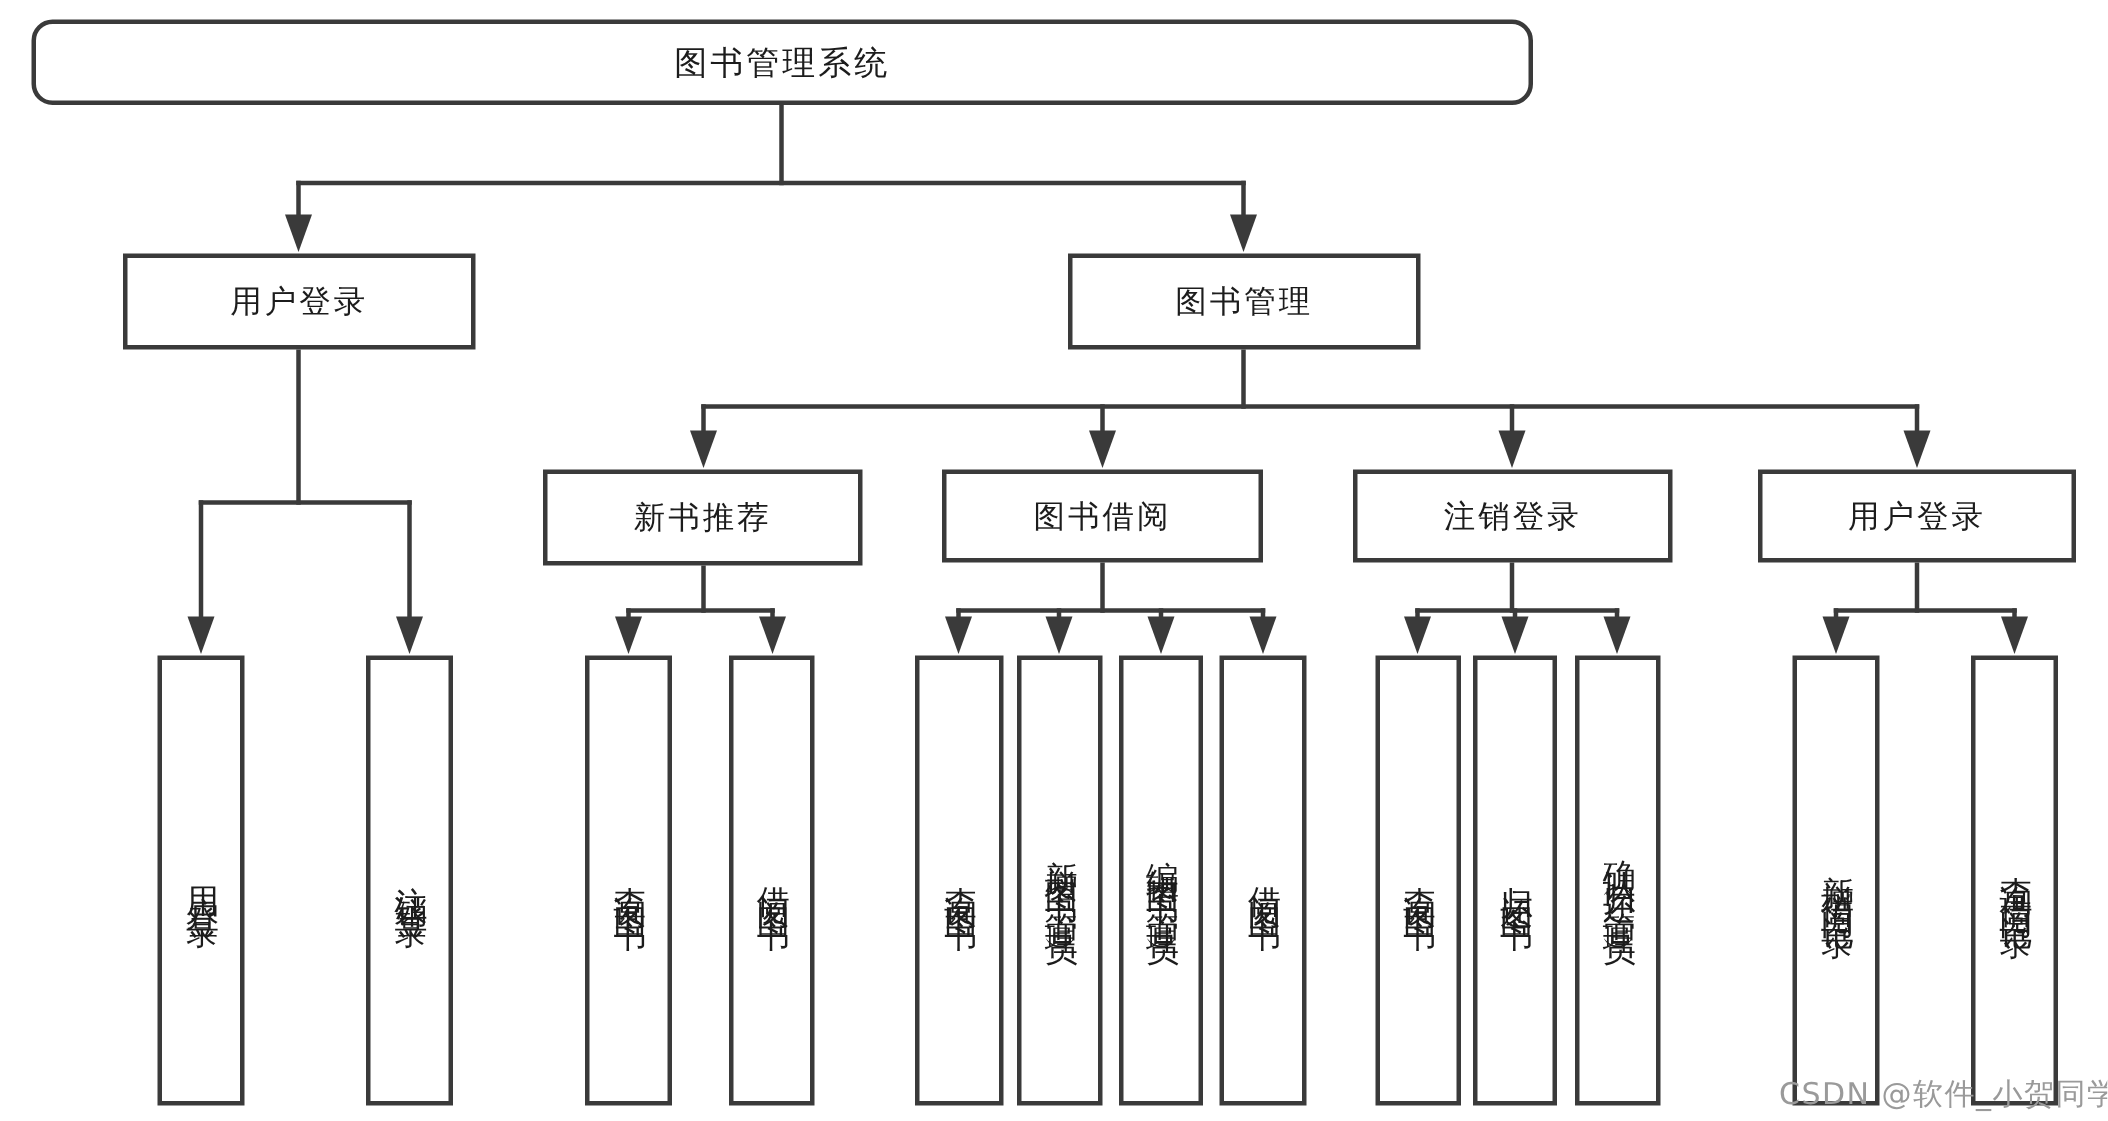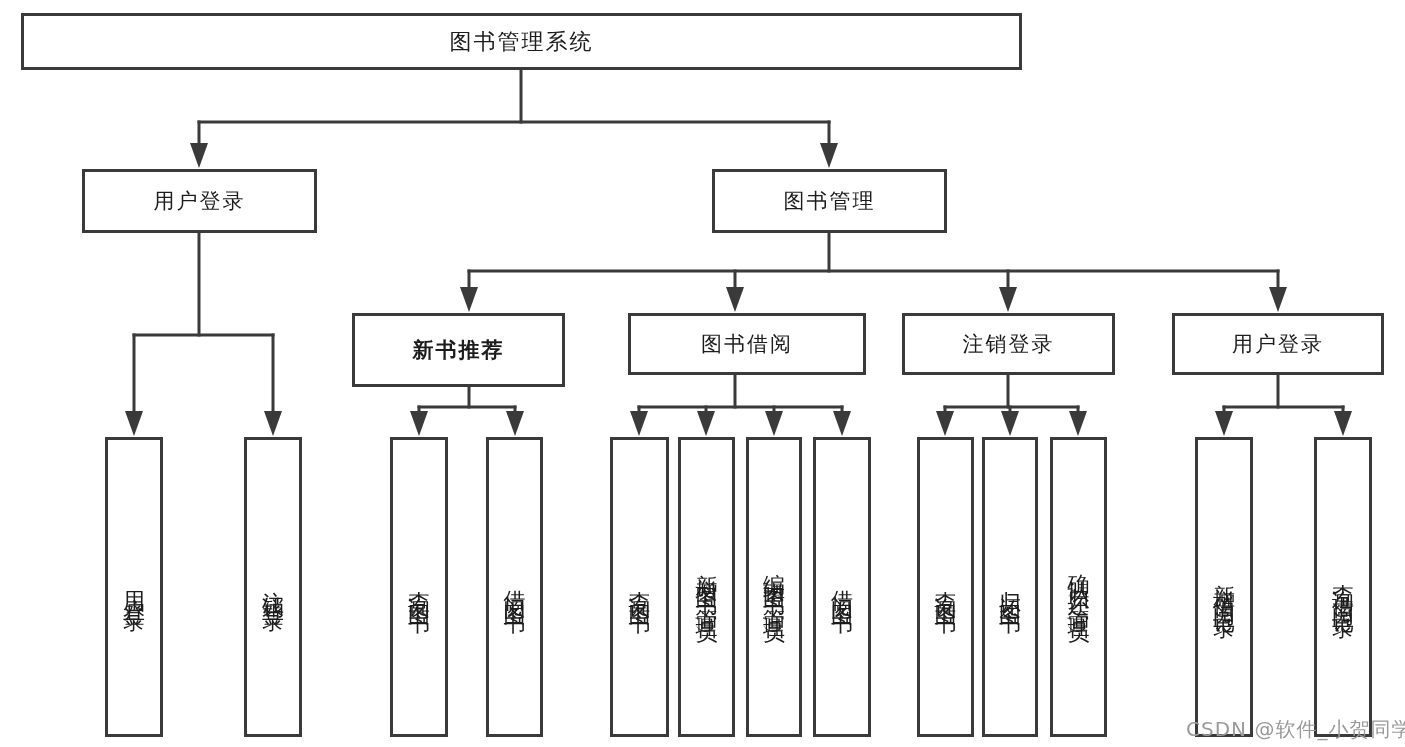--- a/index.html
+++ b/index.html
@@ -26,21 +26,21 @@
     background: #ffffff;
     border: 3px solid #3a3a3a;
     display: flex;
     align-items: center;
     justify-content: center;
     color: #1c1c1c;
     font-size: 21px;
     letter-spacing: 2px;
     white-space: nowrap;
   }
-  .node.root { font-size: 22px; }
+  .node.root { font-size: 22px; border-radius: 14px; }
   .node.v {
     font-size: 22px;
   }
   .node.v .lbl {
     writing-mode: vertical-rl;
     line-height: 1;
     letter-spacing: 7px;
     white-space: normal;
   }
   .watermark {
@@ -115,24 +115,24 @@
   <div id="nodes">
       <div class="node root" style="left: 21px; top: 13px; width: 1001px; height: 57px;">
         <span class="lbl">图书管理系统</span>
       </div>
       <div class="node" style="left: 82px; top: 169px; width: 235px; height: 64px;">
         <span class="lbl">用户登录</span>
       </div>
       <div class="node" style="left: 712px; top: 169px; width: 235px; height: 64px; justify-content: center;">
         <span class="lbl">图书管理</span>
       </div>
-      <div class="node" style="left: 352px; top: 313px; width: 213px; height: 74px; font-weight: bold;">
+      <div class="node" style="left: 362px; top: 313px; width: 213px; height: 64px;">
         <span class="lbl">新书推荐</span>
       </div>
-      <div class="node" style="left: 628px; top: 313px; width: 238px; height: 62px;">
+      <div class="node" style="left: 628px; top: 313px; width: 214px; height: 62px;">
         <span class="lbl">图书借阅</span>
       </div>
       <div class="node" style="left: 902px; top: 313px; width: 213px; height: 62px;">
         <span class="lbl">注销登录</span>
       </div>
       <div class="node" style="left: 1172px; top: 313px; width: 212px; height: 62px;">
         <span class="lbl">用户登录</span>
       </div>
       <div class="node v" style="left: 105px; top: 437px; width: 58px; height: 300px;">
         <span class="lbl">用户登录</span>

